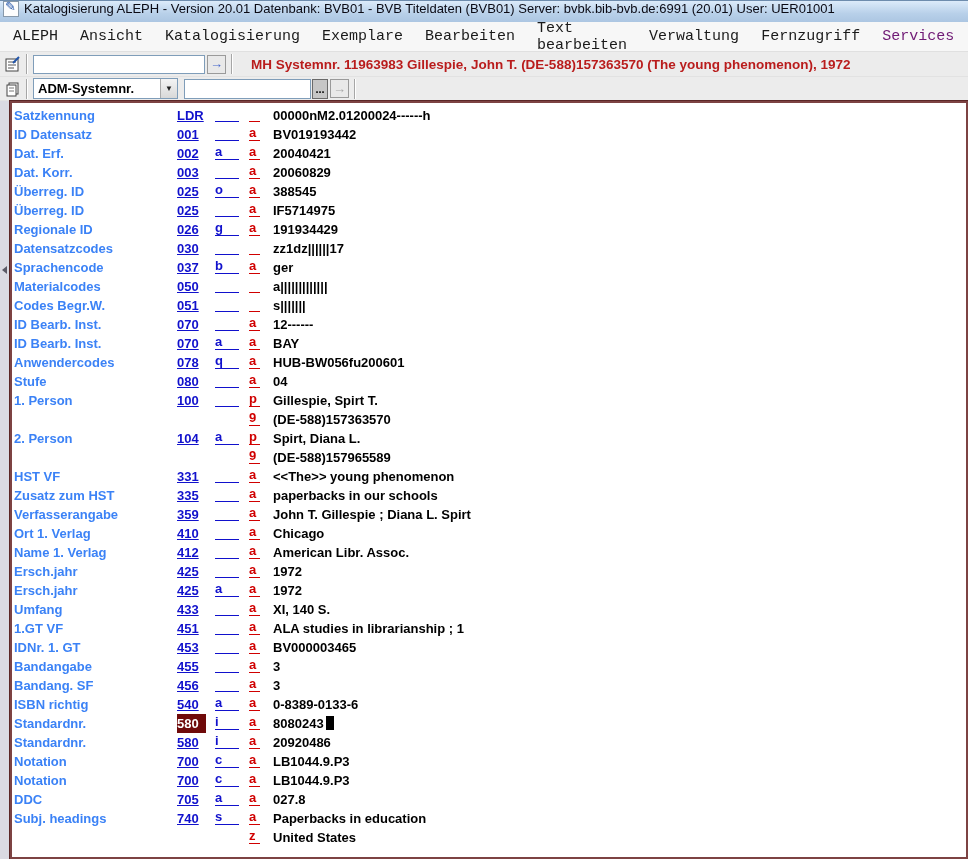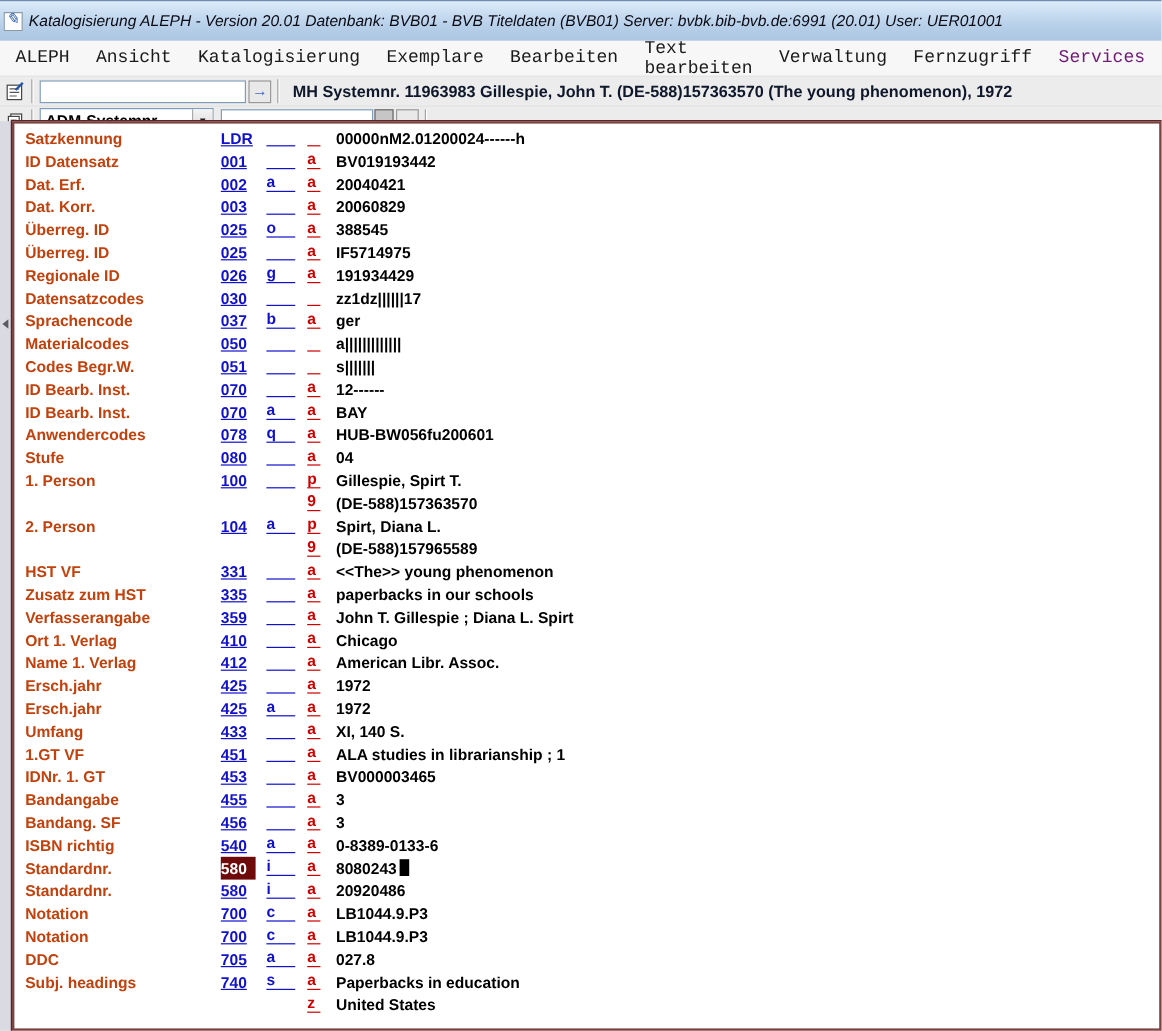--- a/index.html
+++ b/index.html
@@ -2,23 +2,23 @@
 <html><head>
 <meta charset="utf-8">
 <style>
   * { margin:0; padding:0; box-sizing:border-box; }
   html,body { width:968px; height:859px; overflow:hidden;
     font-family:"Liberation Sans", sans-serif; background:#ececec; }
 
   .window { position:relative; width:968px; height:859px; }
 
   
-  .titlebar { height:34px; display:flex; align-items:center;
+  .titlebar { height:22px; display:flex; 
     background:linear-gradient(#dcebfa, #b8d0e9 60%, #acc6e2);
-    border-top:1px solid #6e8cad; padding-left:3px;font-style:italic; }
+    border-top:1px solid #6e8cad; padding-left:3px; }
   .app-icon { width:16px; height:16px; background:#fdfdfd; border:1px solid #8899aa;
     margin-right:5px; position:relative; flex:0 0 auto; }
   .app-icon::after { content:"✎"; position:absolute; left:1px; top:-3px;
     font-size:13px; color:#2255aa; }
   .title-text { font-size:13px; color:#0a0a14; white-space:nowrap; }
 
   
   .menubar { height:30px; background:#f7f7f7; border-bottom:1px solid #e0e0e0;
     display:flex; align-items:center; padding-left:2px;font-family:Liberation Mono, monospace; }
   .menu-item { font-size:15px; color:#1a1a1a; padding:4px 11px; cursor:default; }
@@ -38,43 +38,43 @@
     font-size:12px; padding:0 3px; font-family:"Liberation Sans",sans-serif; }
   .input-wide { width:172px; }
   .input-adm { width:127px; height:20px; }
   .go-btn { width:19px; height:19px; margin-left:2px; background:#e9e9e9;
     border:1px solid #9a9a9a; color:#4466cc; font-size:13px; line-height:16px;
     text-align:center; font-weight:bold; padding:0; cursor:pointer; }
   .go-btn.disabled { color:#a8a8a8; }
   .ellipsis-btn { width:16px; height:20px; background:#c6c6c6; border:1px solid #6a6a6a;
     font-size:11px; font-weight:bold; line-height:10px; text-align:center;
     padding:0; margin-left:1px; cursor:pointer; }
-  .status-text { font-size:13.5px; font-weight:bold; color:#0f172a;
-    white-space:nowrap; margin-left:6px; }
+  .status-text { font-size:13.5px; font-weight:bold; color:#b91c1c;
+    white-space:nowrap; margin-left:13px; }
   .combo { display:flex; height:21px; border:1px solid #7f9db9; background:#fff; width:145px; }
   .combo-text { flex:1; font-size:13px; font-weight:bold; color:#000;
     padding:2px 0 6px 4px; white-space:nowrap; overflow:hidden; }
   .combo-btn { width:17px; background:linear-gradient(#f4f4f4,#d8d8d8);
     border-left:1px solid #aaa; font-size:8px; color:#222; text-align:center;
     line-height:19px; cursor:pointer; }
 
   
   .record-wrap { position:absolute; top:101px; left:0; right:0; bottom:0; }
   .splitter { position:absolute; left:0; top:0; width:10px; height:100%;
     background:#dadae2; border-right:1px solid #bfbfc8; }
   .splitter-arrow { position:absolute; left:2px; top:165px; width:0; height:0;
     border-top:4px solid transparent; border-bottom:4px solid transparent;
     border-right:5px solid #5a5a66; }
   .panel { position:absolute; left:10px; top:0; right:0; bottom:0;
     background:#fff; border:2px solid #7d4343; outline:1px solid #5b2626;
     padding:3px 0 0 0; overflow:hidden; }
 
   .row { height:19px; line-height:19px; white-space:nowrap; font-size:13px;
     font-weight:bold; }
-  .lbl { display:inline-block; width:163px; margin-left:9px; color:#c2410c;
+  .lbl { display:inline-block; width:163px; margin-left:2px; color:#3b82f6;
     overflow:hidden; vertical-align:top; }
   .tag { display:inline-block; width:29px; color:#1111cc;
     text-decoration:underline; vertical-align:top; }
   .tag.sel { background:#6f0a0a; color:#fff; text-decoration:none; }
   .tag.none { text-decoration:none; }
   .ind { display:inline-block; width:24px; height:16px; margin-left:9px;
     color:#1111cc; border-bottom:1px solid #1111cc; vertical-align:top;
     line-height:16px; }
   .ind.none { border-bottom:none; }
   .sub { display:inline-block; width:11px; height:16px; margin-left:10px;

